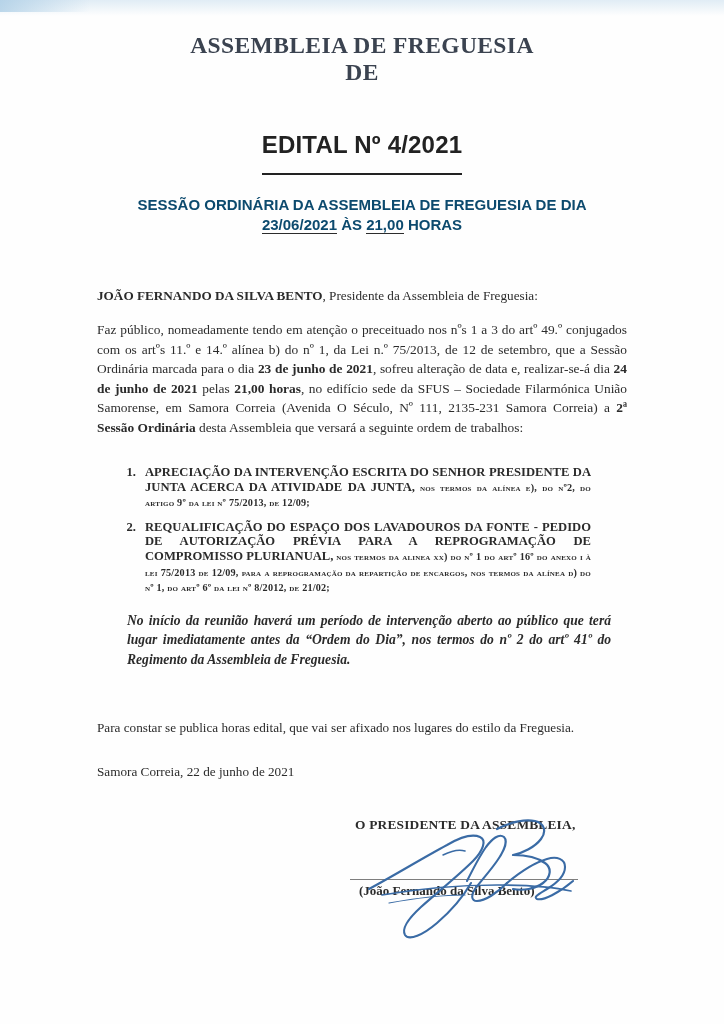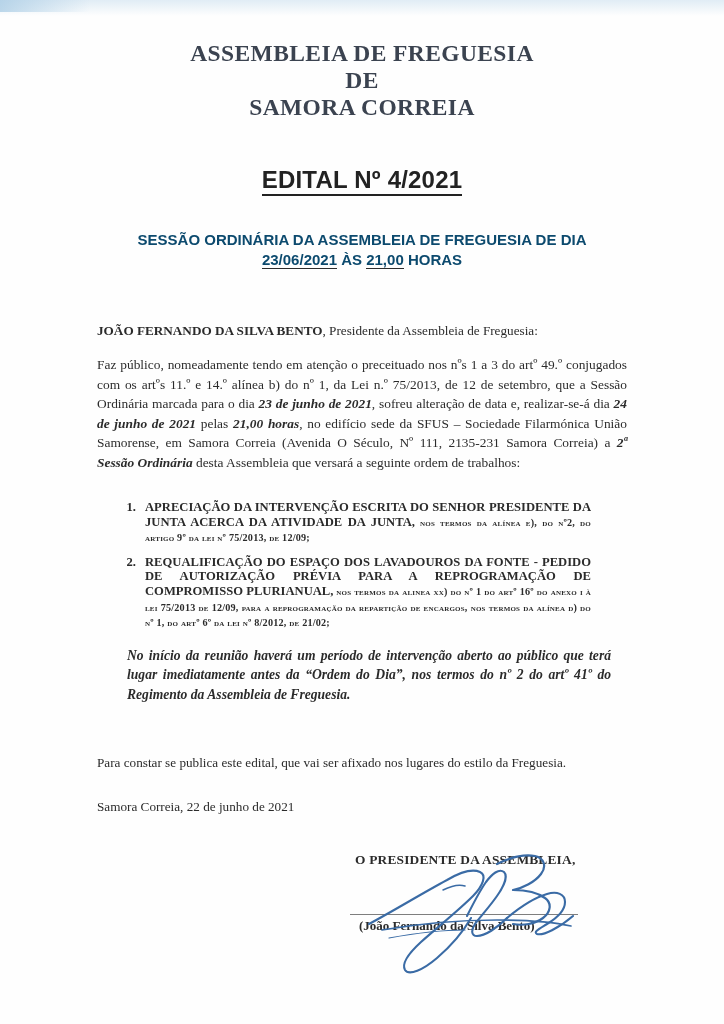--- a/index.html
+++ b/index.html
@@ -27,21 +27,21 @@
   .scan-tint-left {
     position: absolute;
     left: 0; top: 0;
     width: 90px; height: 12px;
     background: linear-gradient(to right, rgba(168,203,228,0.75), rgba(255,255,255,0));
     pointer-events: none;
   }
 
   .content {
     position: absolute;
-    left: 0; top: 8px;
+    left: 0; top: 0;
     width: 724px;
   }
 
   
   .masthead {
     text-align: center;
     margin-top: 32px;
     font-family: "Liberation Serif", "DejaVu Serif", serif;
     font-weight: bold;
     font-size: 23.5px;
@@ -56,21 +56,21 @@
     text-align: center;
     margin-top: 45px;
     font-family: "Liberation Sans", "DejaVu Sans", sans-serif;
     font-weight: bold;
     font-size: 24px;
     letter-spacing: 0.2px;
     color: #222222;
   }
   .edital-title span {
     border-bottom: 2.2px solid #222222;
-    padding-bottom: 1px;
+    padding-bottom: 15px;
   }
 
   
   .session-subtitle {
     text-align: center;
     margin-top: 36px;
     font-family: "Liberation Sans", "DejaVu Sans", sans-serif;
     font-weight: bold;
     font-size: 15px;
     line-height: 20px;
@@ -91,21 +91,21 @@
     line-height: 17px;
   }
   .intro-line b { font-weight: bold; }
 
   .para-main {
     margin-top: 16px;
     font-size: 13.4px;
     line-height: 19.5px;
     text-align: justify;
   }
-  .para-main b { font-weight: bold; font-style: italic; }
+  .para-main b { font-weight: bold; }
 
   
   ol.order {
     margin: 28px 0 0 0;
     padding-left: 42px;
     width: 494px;
     box-sizing: border-box;
   }
   ol.order > li {
     font-size: 12.6px;
@@ -199,21 +199,20 @@
 <div class="page">
 
   <div class="scan-tint"></div>
   <div class="scan-tint-left"></div>
 
   <div class="content">
 
     <div class="masthead">
       <div>ASSEMBLEIA DE FREGUESIA</div>
       <div>DE</div>
-      <div>SAMORA CORREIA</div>
     </div>
 
     <div class="edital-title">
       <span>EDITAL Nº 4/2021</span>
     </div>
 
     <div class="session-subtitle">
       <span>SESSÃO ORDINÁRIA DA ASSEMBLEIA DE FREGUESIA DE DIA</span>
       <span class="l2"><span class="u">23/06/2021</span><span> ÀS </span><span class="u">21,00</span><span> HORAS</span></span>
     </div>
@@ -224,21 +223,21 @@
 
       <div class="para-main"><span>Faz público, nomeadamente tendo em atenção o preceituado nos nºs 1 a 3 do artº 49.º conjugados com os artºs 11.º e 14.º alínea b) do nº 1, da Lei n.º 75/2013, de 12 de setembro, que a Sessão Ordinária marcada para o dia </span><b>23 de junho de 2021</b><span>, sofreu alteração de data e, realizar-se-á dia </span><b>24 de junho de 2021</b><span> pelas </span><b>21,00 horas</b><span>, no edifício sede da SFUS – Sociedade Filarmónica União Samorense, em Samora Correia (Avenida O Século, Nº 111, 2135-231 Samora Correia) a </span><b>2ª Sessão Ordinária</b><span> desta Assembleia que versará a seguinte ordem de trabalhos:</span></div>
 
       <ol class="order">
         <li><span>APRECIAÇÃO DA INTERVENÇÃO ESCRITA DO SENHOR PRESIDENTE DA JUNTA ACERCA DA ATIVIDADE DA JUNTA,</span><span class="sc"> NOS TERMOS DA ALÍNEA E), DO Nº2, DO ARTIGO 9º DA LEI Nº 75/2013, DE 12/09;</span></li>
         <li><span>REQUALIFICAÇÃO DO ESPAÇO DOS LAVADOUROS DA FONTE - PEDIDO DE AUTORIZAÇÃO PRÉVIA PARA A REPROGRAMAÇÃO DE COMPROMISSO PLURIANUAL,</span><span class="sc"> NOS TERMOS DA ALINEA XX) DO Nº 1 DO ARTº 16º DO ANEXO I À LEI 75/2013 DE 12/09, PARA A REPROGRAMAÇÃO DA REPARTIÇÃO DE ENCARGOS, NOS TERMOS DA ALÍNEA D) DO Nº 1, DO ARTº 6º DA LEI Nº 8/2012, DE 21/02;</span></li>
       </ol>
 
       <div class="notice">No início da reunião haverá um período de intervenção aberto ao público que terá lugar imediatamente antes da “Ordem do Dia”, nos termos do nº 2 do artº 41º do Regimento da Assembleia de Freguesia.</div>
 
-      <div class="closing">Para constar se publica este edital, que vai ser afixado nos lugares do estilo da Freguesia.</div>
+      <div class="closing">Para constar se publica horas edital, que vai ser afixado nos lugares do estilo da Freguesia.</div>
       <div class="place-date">Samora Correia, 22 de junho de 2021</div>
 
       <div class="sig-block">
         <div class="sig-title">O PRESIDENTE DA ASSEMBLEIA,</div>
         <div class="sig-line"></div>
         <div class="sig-name">(João Fernando da Silva Bento)</div>
         <svg class="sig-ink" viewBox="0 0 260 130">
           <g fill="none" stroke="#3a6ba5" stroke-linecap="round" stroke-linejoin="round">
             <path d="M22 78 C 48 64, 74 48, 100 34 C 112 27, 124 22, 133 26 C 140 29, 136 40, 126 50 C 112 64, 92 80, 74 96 C 62 107, 54 117, 58 124 C 62 130, 76 124, 90 112 C 104 100, 116 86, 124 72" stroke-width="2.1"></path>
             <path d="M96 44 C 104 40, 112 38, 118 40" stroke-width="1.5"></path>

